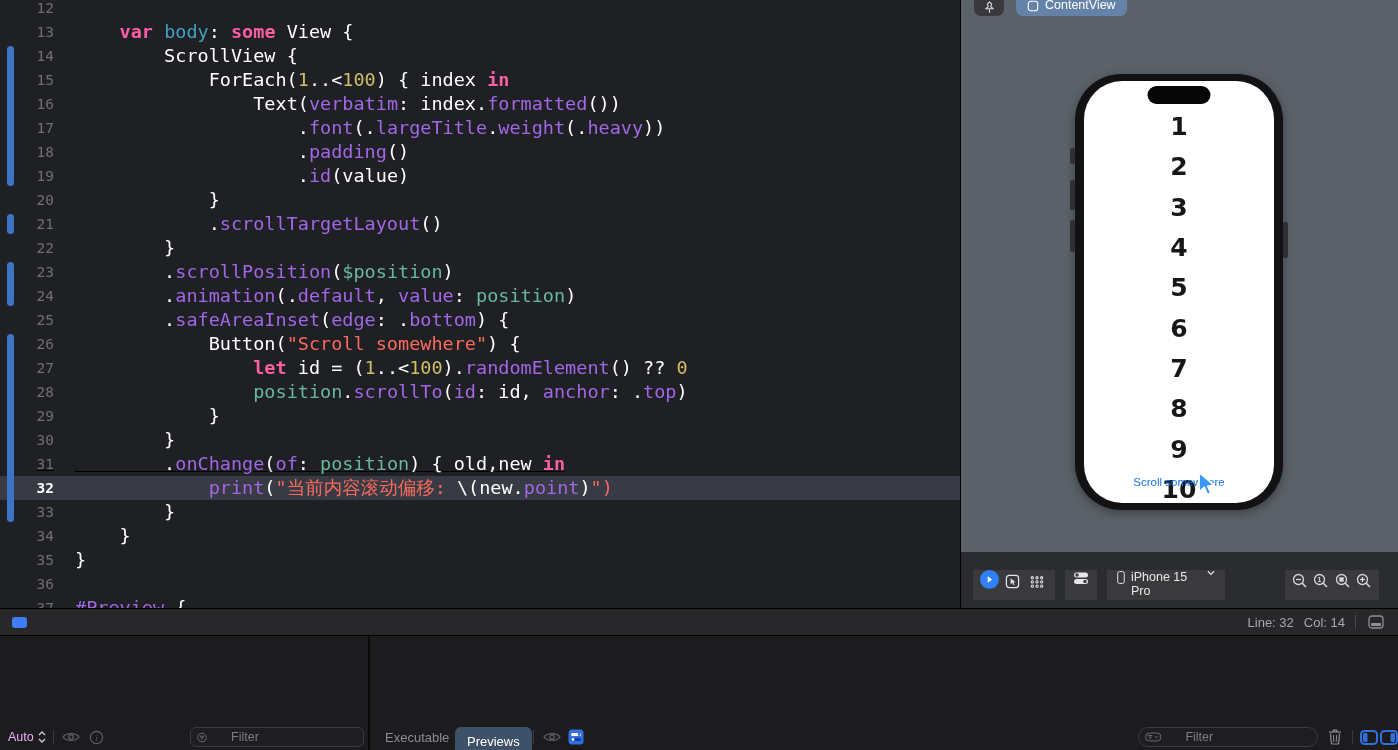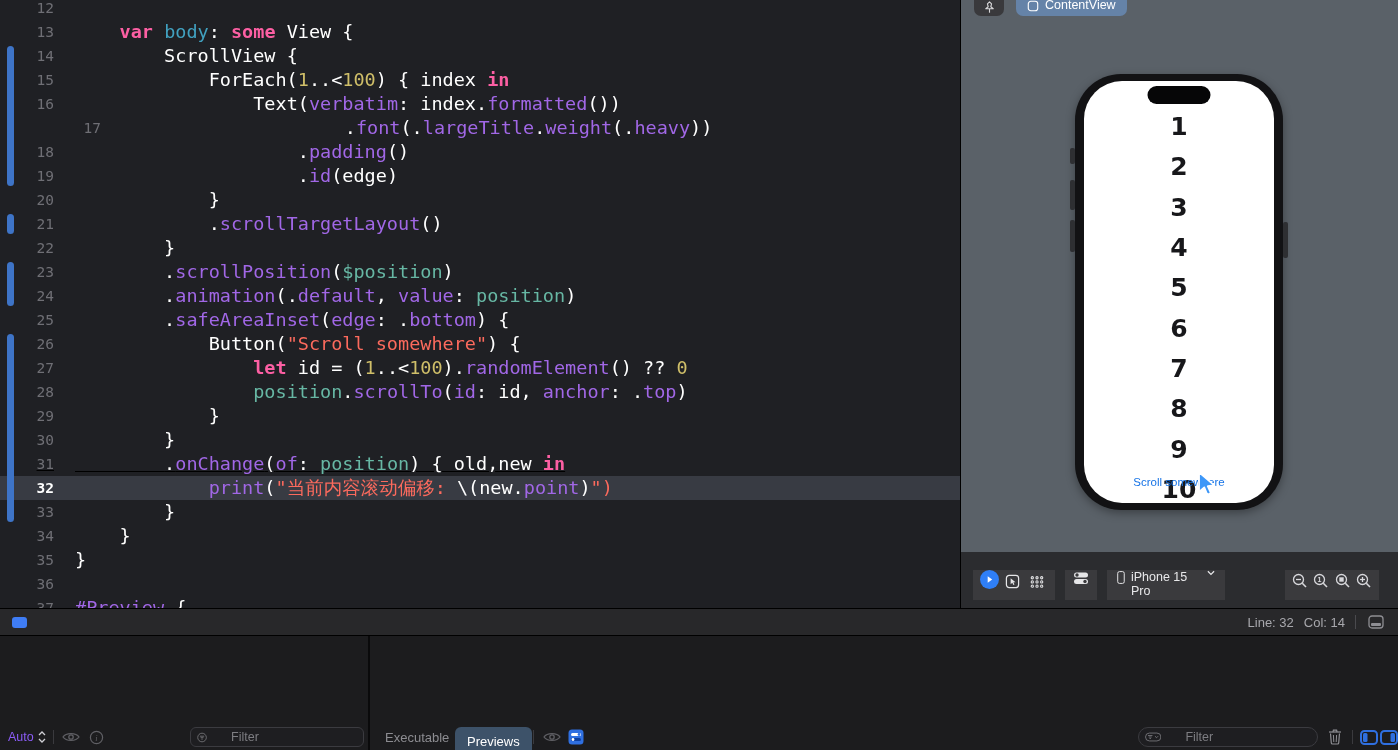--- a/index.html
+++ b/index.html
@@ -63,21 +63,21 @@
 
   
   #debug{position:absolute;left:0;top:636px;width:1398px;height:114px;background:#1c1c1e;}
   #debug-divider{position:absolute;left:368px;top:0;width:2px;height:114px;background:#0a0a0b;}
   .btoolbar-item{position:absolute;top:727px;height:20px;display:flex;align-items:center;}
   .filter-field{display:flex;align-items:center;gap:22px;border:1px solid #3b3b40;background:#1e1e21;
                 box-sizing:border-box;padding:0 6px;height:20px;}
   .filter-field input{background:transparent;border:none;outline:none;color:#c8c8cc;font-size:12.5px;width:100%;
                       font-family:"Liberation Sans",sans-serif;}
   .filter-field input::placeholder{color:#7d7d82;}
-  #auto-dd{left:8px;gap:4px;color:#8b5cf6;font-size:12.5px;}
+  #auto-dd{left:8px;gap:4px;color:#f0abfc;font-size:12.5px;}
   #lsep1{left:53px;top:730px;}
   #eye-left{left:62px;}
   #info-left{left:89px;}
   #filter-left{left:190px;width:174px;border-radius:6px;}
   #exec-label{left:385px;color:#8c8c91;font-size:13px;}
   #previews-pill{left:455px;height:28px;top:727px;padding:0 12px;background:#3d5269;border-radius:6px;
                  color:#fff;font-size:13px;display:flex;align-items:center;}
   #rsep1{left:533px;top:730px;}
   #eye-right{left:543px;}
   #vars-toggle{left:568px;}
@@ -108,31 +108,31 @@
           <div class="codetxt">        <span class="tok-pl">ScrollView {</span></div>
         </div>
         <div class="code-row" style="top: 68px;">
           <div class="gutter">15</div>
           <div class="codetxt">            <span class="tok-pl">ForEach(</span><span class="tok-num">1</span><span class="tok-pl">..&lt;</span><span class="tok-num">100</span><span class="tok-pl">) { index </span><span class="tok-kw">in</span></div>
         </div>
         <div class="code-row" style="top: 92px;">
           <div class="gutter">16</div>
           <div class="codetxt">                <span class="tok-pl">Text(</span><span class="tok-fn">verbatim</span><span class="tok-pl">: index.</span><span class="tok-fn">formatted</span><span class="tok-pl">())</span></div>
         </div>
-        <div class="code-row" style="top: 116px; padding-left: 47px;">
+        <div class="code-row" style="top: 116px;">
           <div class="gutter">17</div>
           <div class="codetxt">                    <span class="tok-pl">.</span><span class="tok-fn">font</span><span class="tok-pl">(.</span><span class="tok-fn">largeTitle</span><span class="tok-pl">.</span><span class="tok-fn">weight</span><span class="tok-pl">(.</span><span class="tok-fn">heavy</span><span class="tok-pl">))</span></div>
         </div>
         <div class="code-row" style="top: 140px;">
           <div class="gutter">18</div>
           <div class="codetxt">                    <span class="tok-pl">.</span><span class="tok-fn">padding</span><span class="tok-pl">()</span></div>
         </div>
         <div class="code-row" style="top: 164px;">
           <div class="gutter">19</div>
-          <div class="codetxt">                    <span class="tok-pl">.</span><span class="tok-fn">id</span><span class="tok-pl">(edge)</span></div>
+          <div class="codetxt">                    <span class="tok-pl">.</span><span class="tok-fn">id</span><span class="tok-pl">(value)</span></div>
         </div>
         <div class="code-row" style="top: 188px;">
           <div class="gutter">20</div>
           <div class="codetxt">            <span class="tok-pl">}</span></div>
         </div>
         <div class="code-row" style="top: 212px;">
           <div class="gutter">21</div>
           <div class="codetxt">            <span class="tok-pl">.</span><span class="tok-fn">scrollTargetLayout</span><span class="tok-pl">()</span></div>
         </div>
         <div class="code-row" style="top: 236px;">

